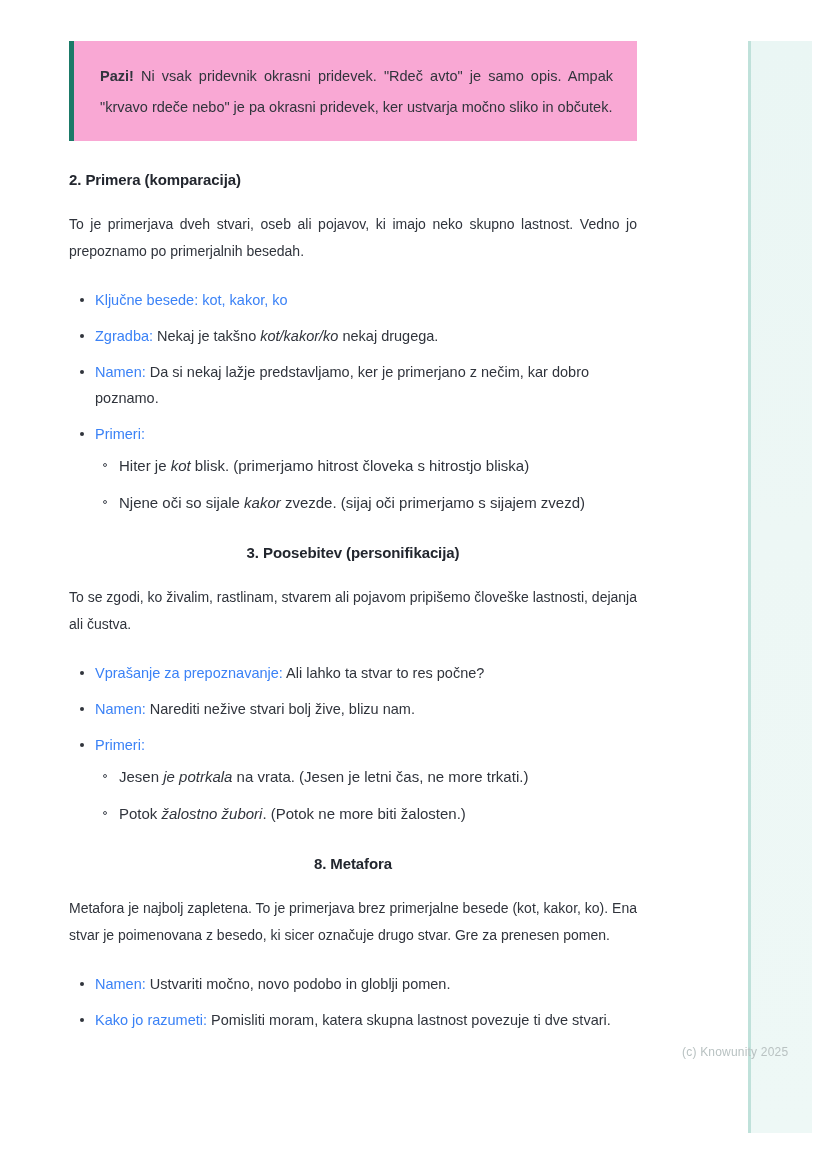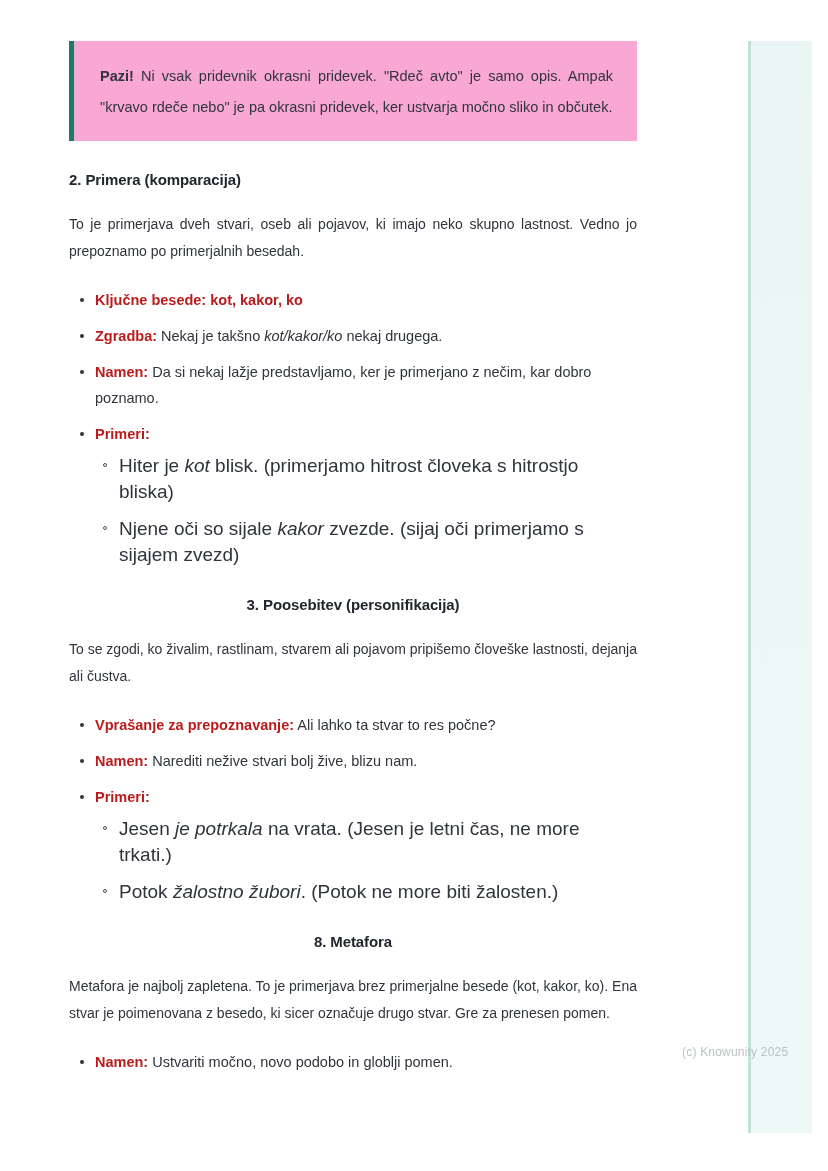--- a/index.html
+++ b/index.html
@@ -118,40 +118,40 @@
   ul.lvl1 > li:last-child { margin-bottom: 0; }
 
   ul.lvl2 {
     list-style: none;
     margin: 6px 0 0 0;
     padding: 0;
   }
   ul.lvl2 > li {
     position: relative;
     padding-left: 24px;
-    font-size: 19px;
+    font-size: 15px;
     line-height: 26px;
     margin-bottom: 11px;
     color: #30343c;
   }
   ul.lvl2 > li::before {
     content: "";
     position: absolute;
     left: 8px;
     top: 10px;
     width: 4px;
     height: 4px;
     border-radius: 50%;
     border: 1px solid #4a4f58;
     box-sizing: border-box;
     background: transparent;
   }
   ul.lvl2 > li:last-child { margin-bottom: 0; }
 
-  .b { font-weight: 700; color: #b91c1c; }
+  .b { font-weight: 400; color: #3b82f6; }
   .i { font-style: italic; }
 
   
   .watermark {
     position: absolute;
     left: 682px;
     top: 1045px;
     font-size: 12px;
     line-height: 14px;
     color: #b9c2c2;
@@ -191,20 +191,21 @@
           <li><span class="b">Namen:</span><span> Narediti nežive stvari bolj žive, blizu nam.</span></li>
           <li><span class="b">Primeri:</span><ul class="lvl2">
               <li><span>Jesen </span><span class="i">je potrkala</span><span> na vrata. (Jesen je letni čas, ne more trkati.)</span></li>
               <li><span>Potok </span><span class="i">žalostno žubori</span><span>. (Potok ne more biti žalosten.)</span></li>
             </ul></li>
         </ul>
         <h2 class="sec-gap">8. Metafora</h2>
         <p class="body">Metafora je najbolj zapletena. To je primerjava brez primerjalne besede (kot, kakor, ko). Ena stvar je poimenovana z besedo, ki sicer označuje drugo stvar. Gre za prenesen pomen.</p>
         <ul class="lvl1">
           <li><span class="b">Namen:</span><span> Ustvariti močno, novo podobo in globlji pomen.</span></li>
+          <li><span class="b">Kako jo razumeti:</span><span> Pomisliti moram, katera skupna lastnost povezuje ti dve stvari.</span></li>
         </ul>
       </div>
 
   </div>
 
   <div class="watermark">(c) Knowunity 2025</div>
 
 </div>
 
 </body></html>

